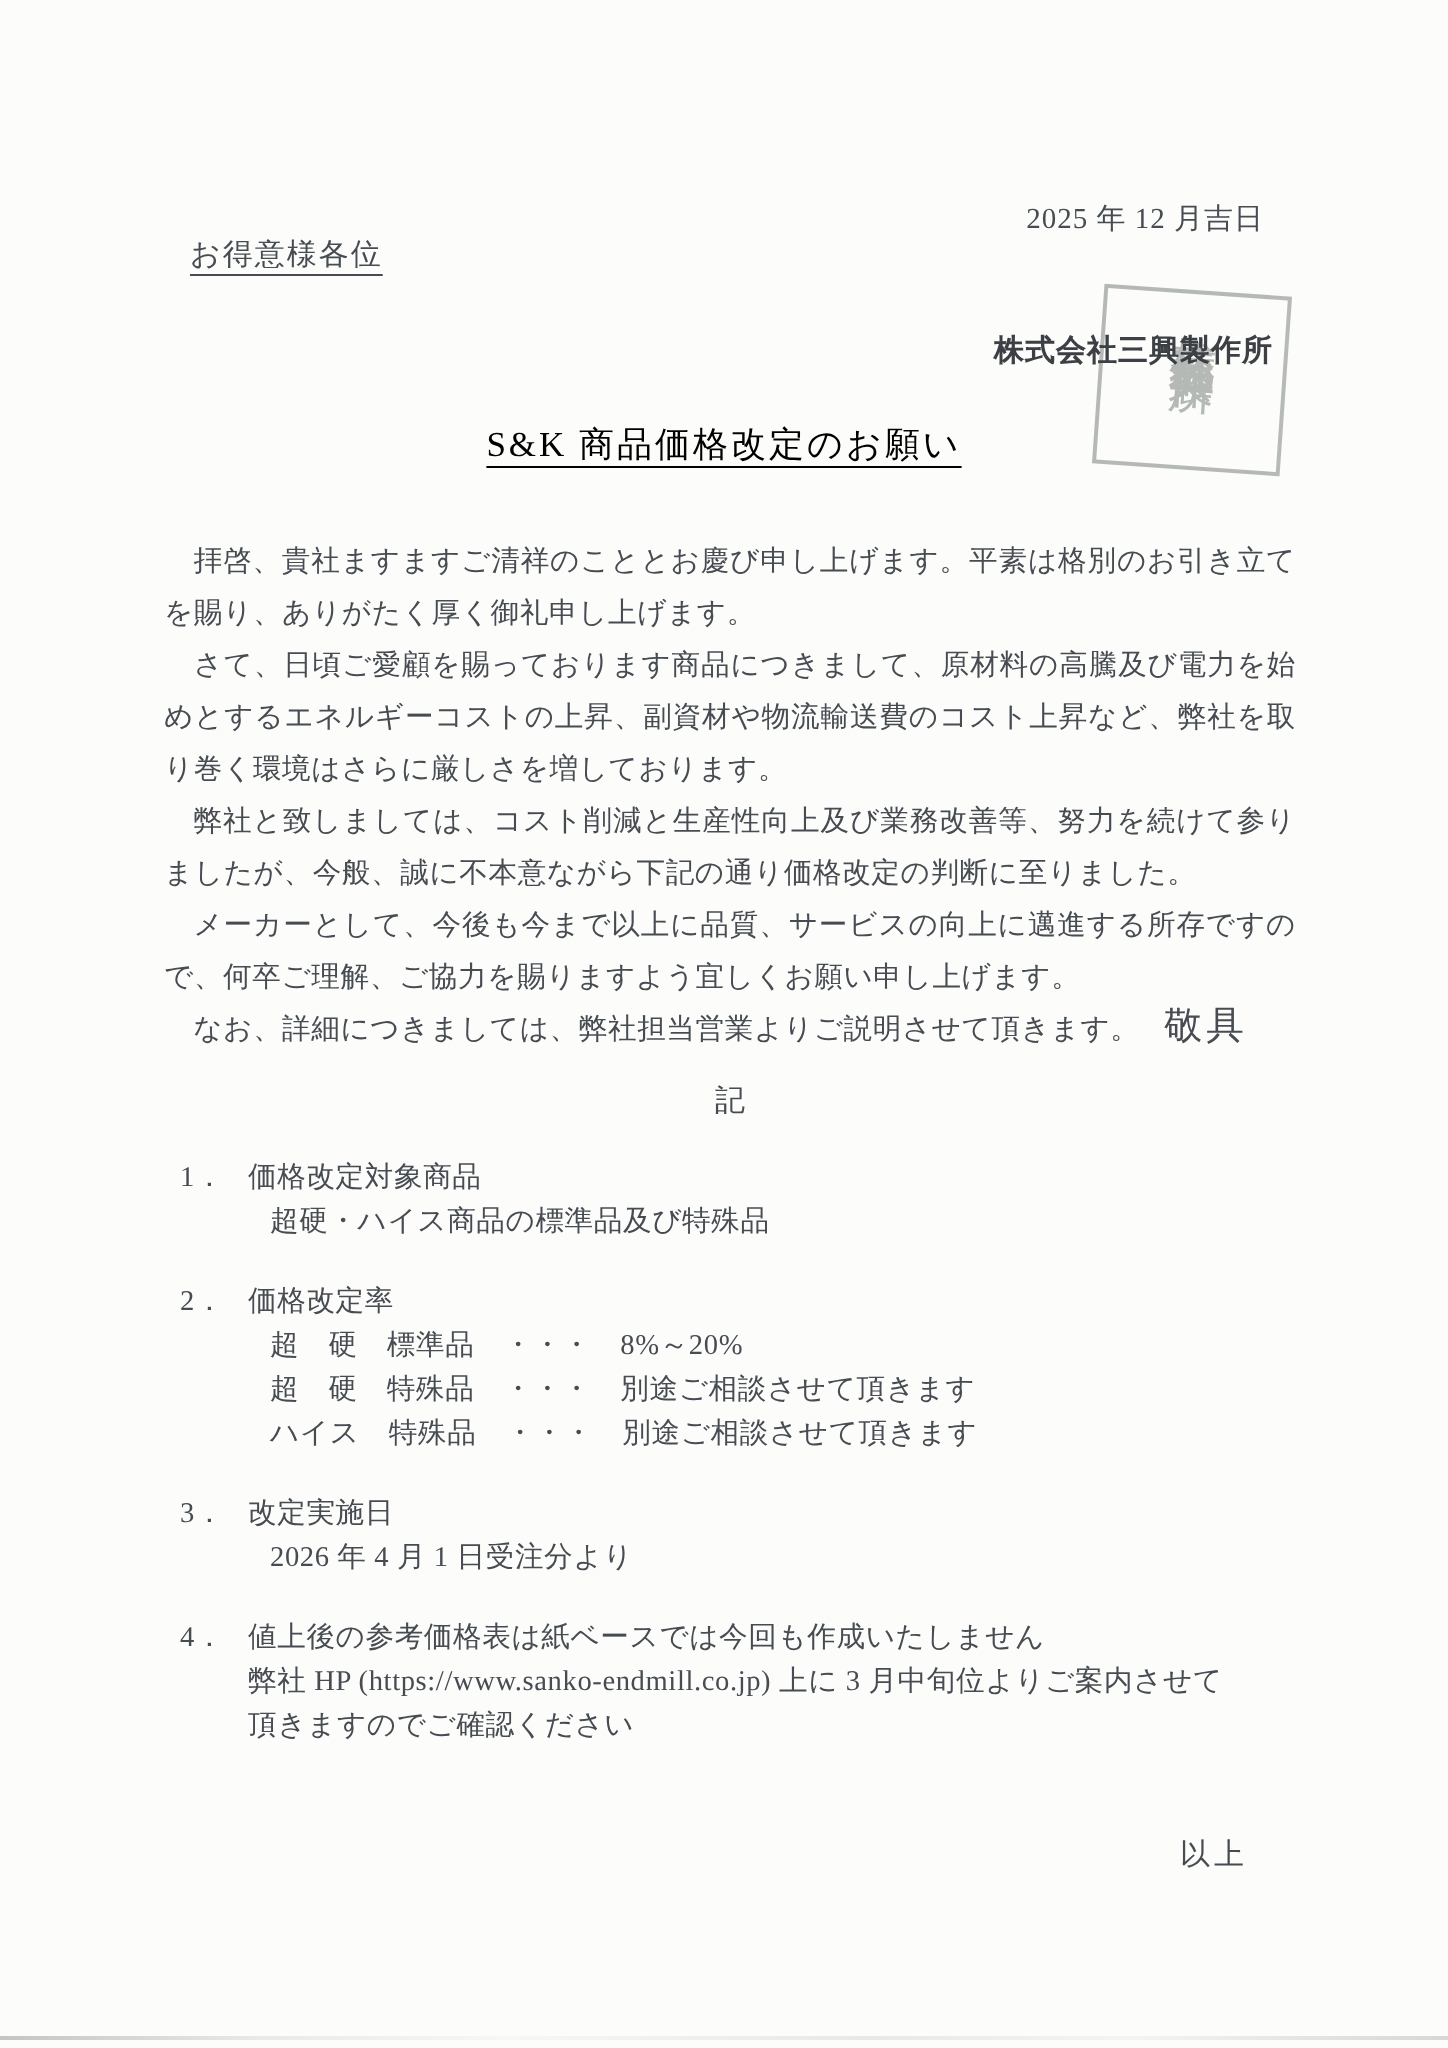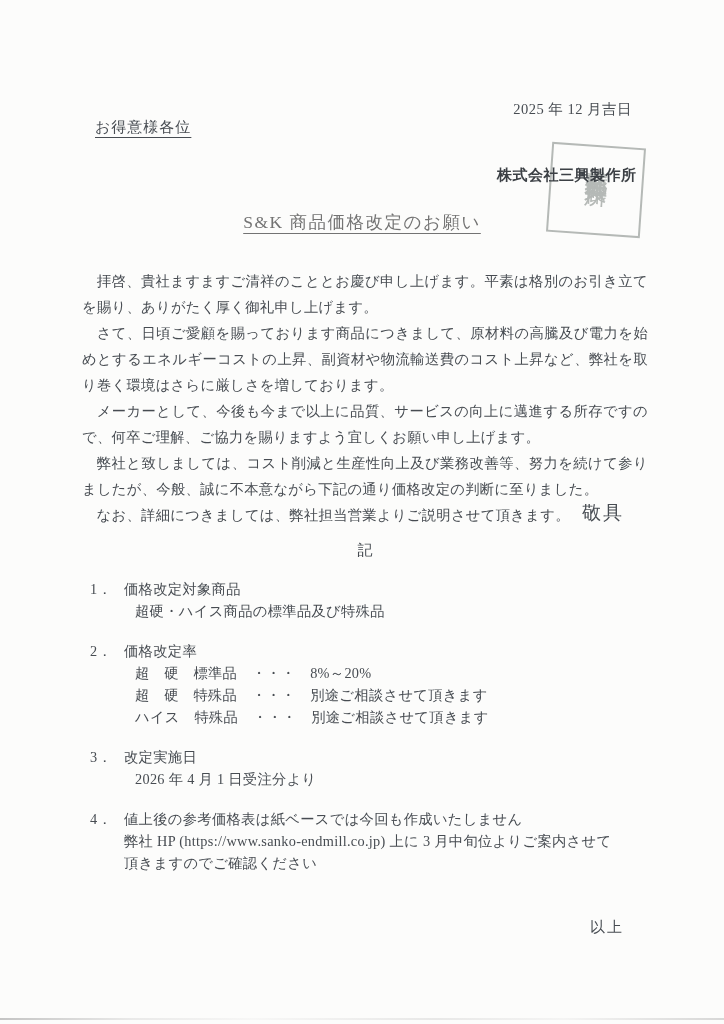--- a/index.html
+++ b/index.html
@@ -41,21 +41,21 @@
     font-size:23px;line-height:27px;
     letter-spacing:2px;
     color:var(--seal,#a9aeab);
     height:80px;
     font-family:"Liberation Serif","DejaVu Serif",serif;
     overflow:hidden;
   }
   .letter-title{
     position:absolute;top:210px;left:0;width:100%;
     text-align:center;font-size:17.5px;letter-spacing:1.5px;
-    color:#737373;
+    color:#000000;
   }
   .letter-title span{
     text-decoration:underline;text-underline-offset:5px;
   }
   .body-block{
     position:absolute;top:268px;left:82px;width:566px;
     font-size:14.3px;line-height:26px;
     text-align:justify;letter-spacing:.3px;
   }
   .body-block p{margin:0;}
@@ -107,22 +107,22 @@
     <div class="seal-text">株式会社三興製作所</div>
   </div>
 
   <div class="letter-title">
     <span>S&amp;K 商品価格改定のお願い</span>
   </div>
 
   <div class="body-block">
     <p>　拝啓、貴社ますますご清祥のこととお慶び申し上げます。平素は格別のお引き立てを賜り、ありがたく厚く御礼申し上げます。</p>
     <p>　さて、日頃ご愛顧を賜っております商品につきまして、原材料の高騰及び電力を始めとするエネルギーコストの上昇、副資材や物流輸送費のコスト上昇など、弊社を取り巻く環境はさらに厳しさを増しております。</p>
+    <p>　弊社と致しましては、コスト削減と生産性向上及び業務改善等、努力を続けて参りましたが、今般、誠に不本意ながら下記の通り価格改定の判断に至りました。</p>
     <p>　メーカーとして、今後も今まで以上に品質、サービスの向上に邁進する所存ですので、何卒ご理解、ご協力を賜りますよう宜しくお願い申し上げます。</p>
-    <p>　弊社と致しましては、コスト削減と生産性向上及び業務改善等、努力を続けて参りましたが、今般、誠に不本意ながら下記の通り価格改定の判断に至りました。</p>
     <p>　なお、詳細につきましては、弊社担当営業よりご説明させて頂きます。</p>
   </div>
 
   <div class="closing">敬具</div>
 
   <div class="record-marker">記</div>
 
   <div class="items">
 
     <div class="item">

